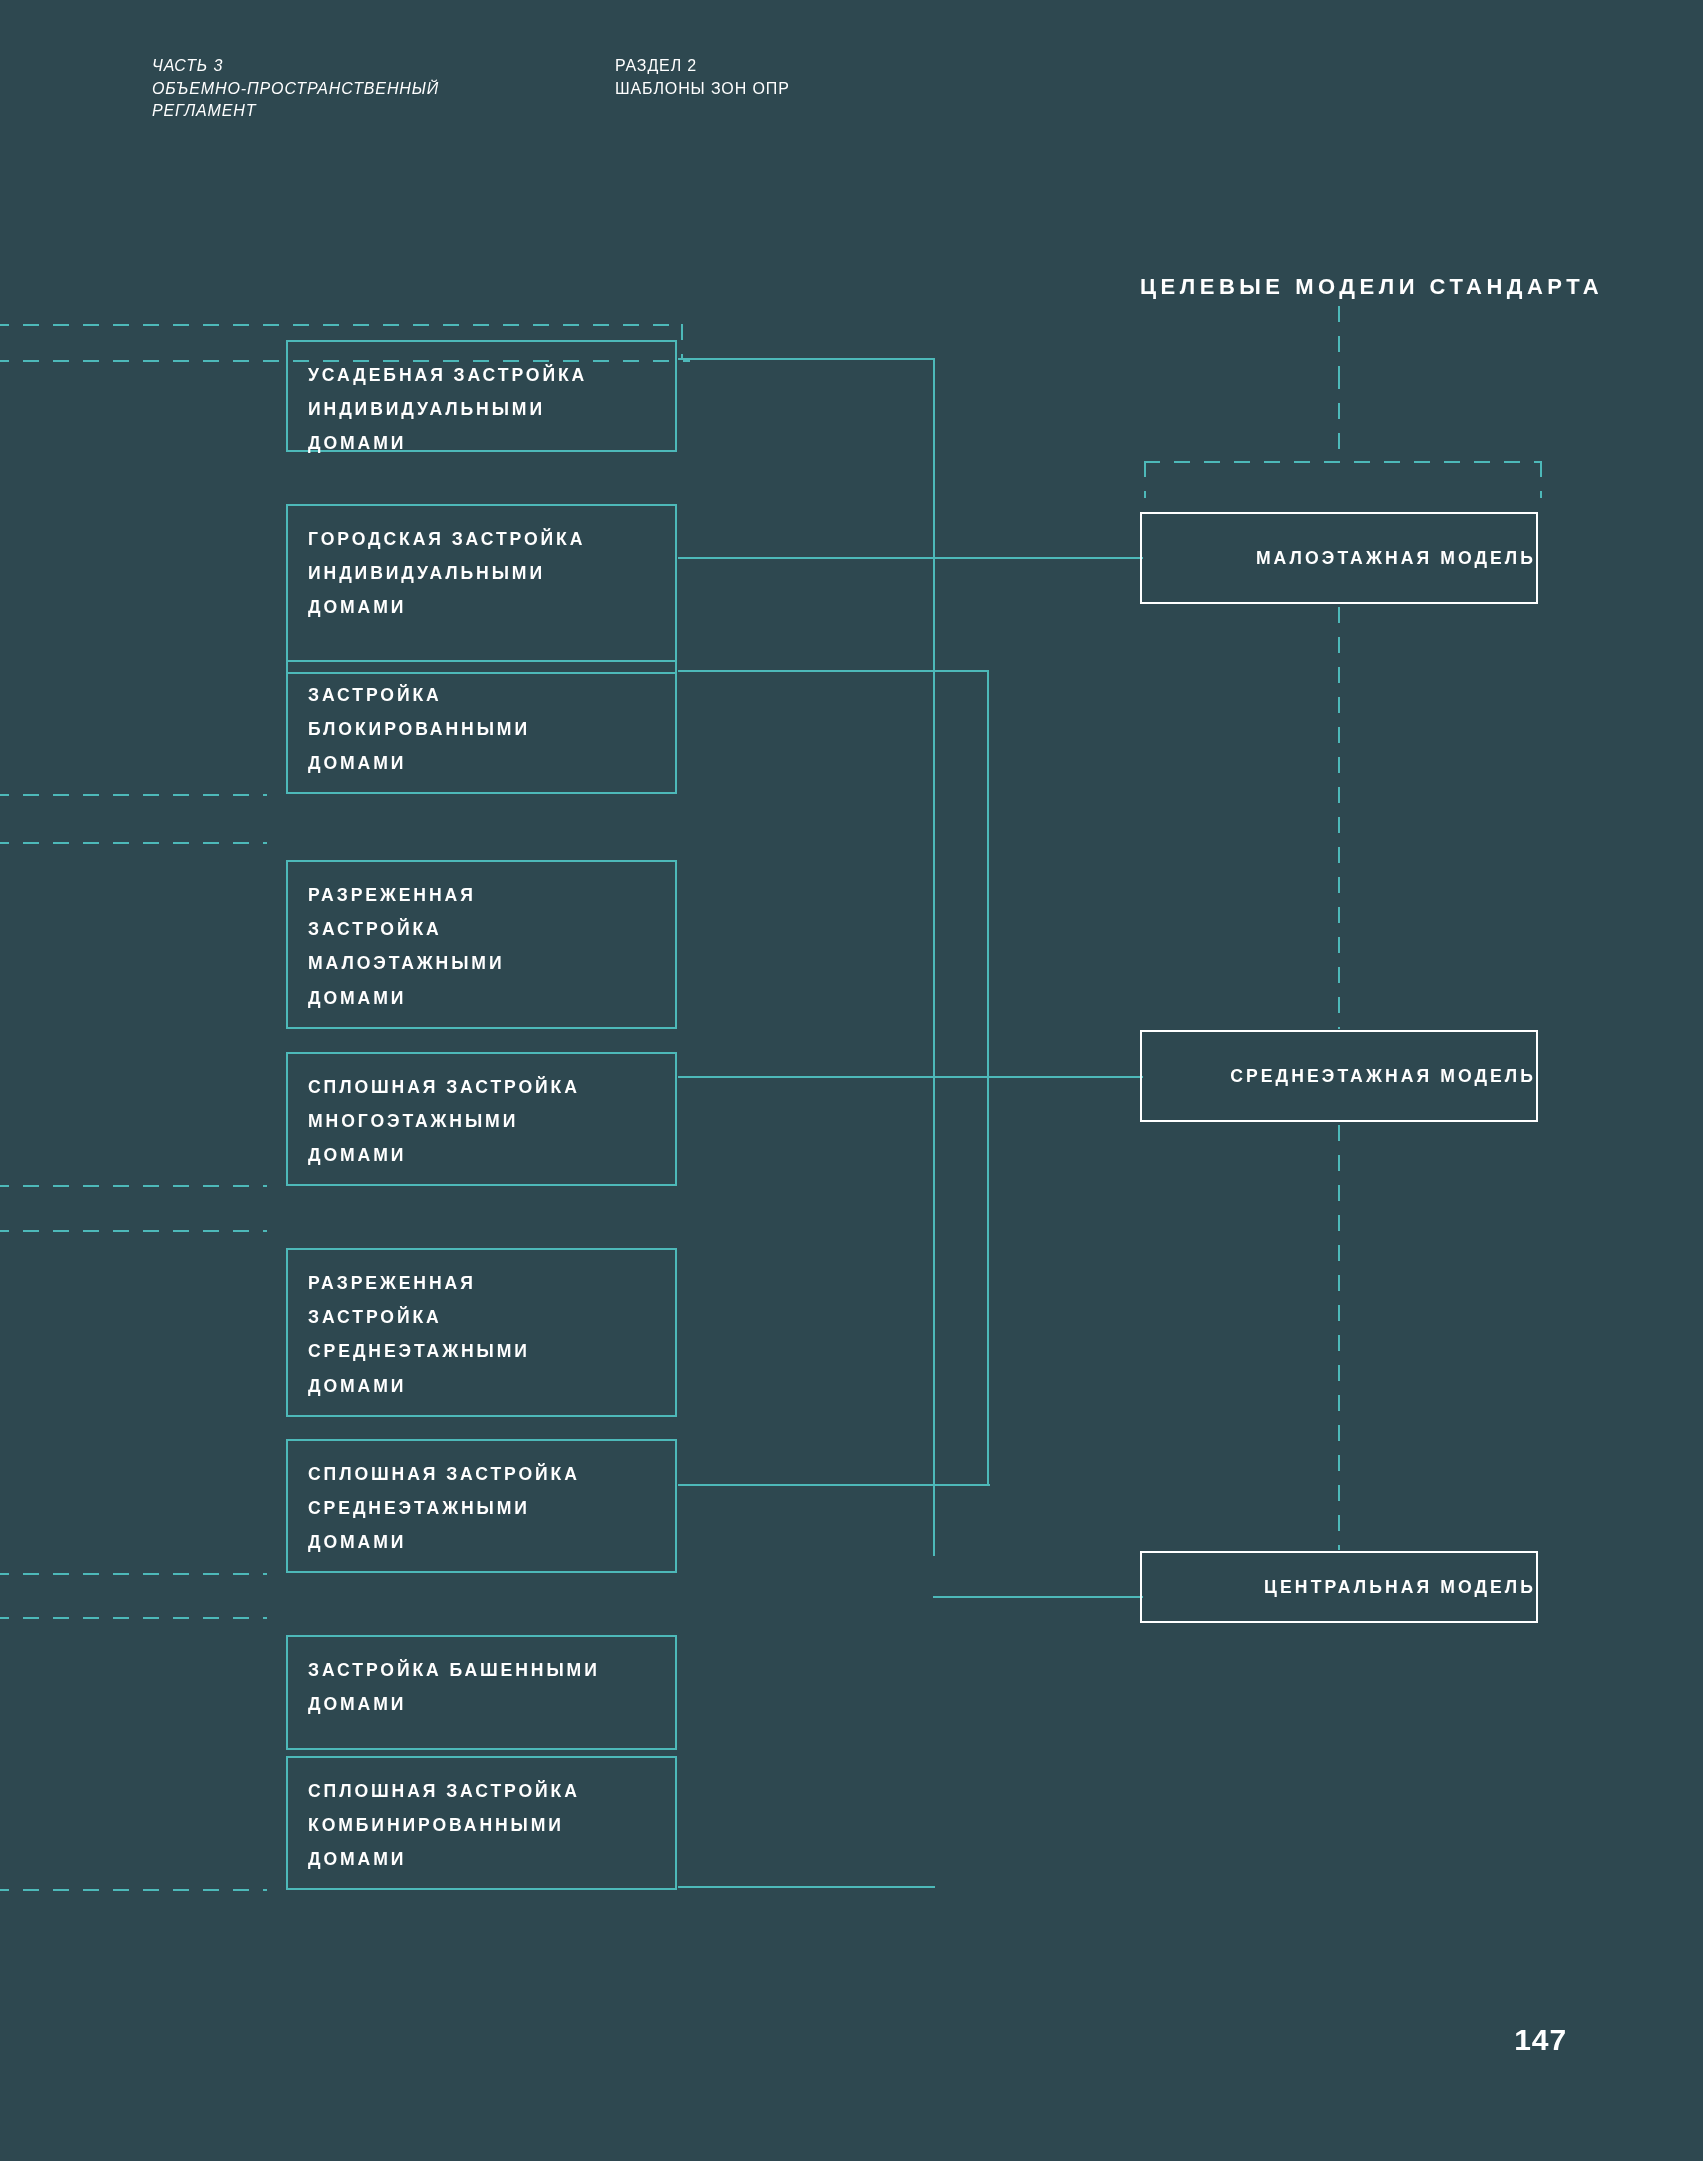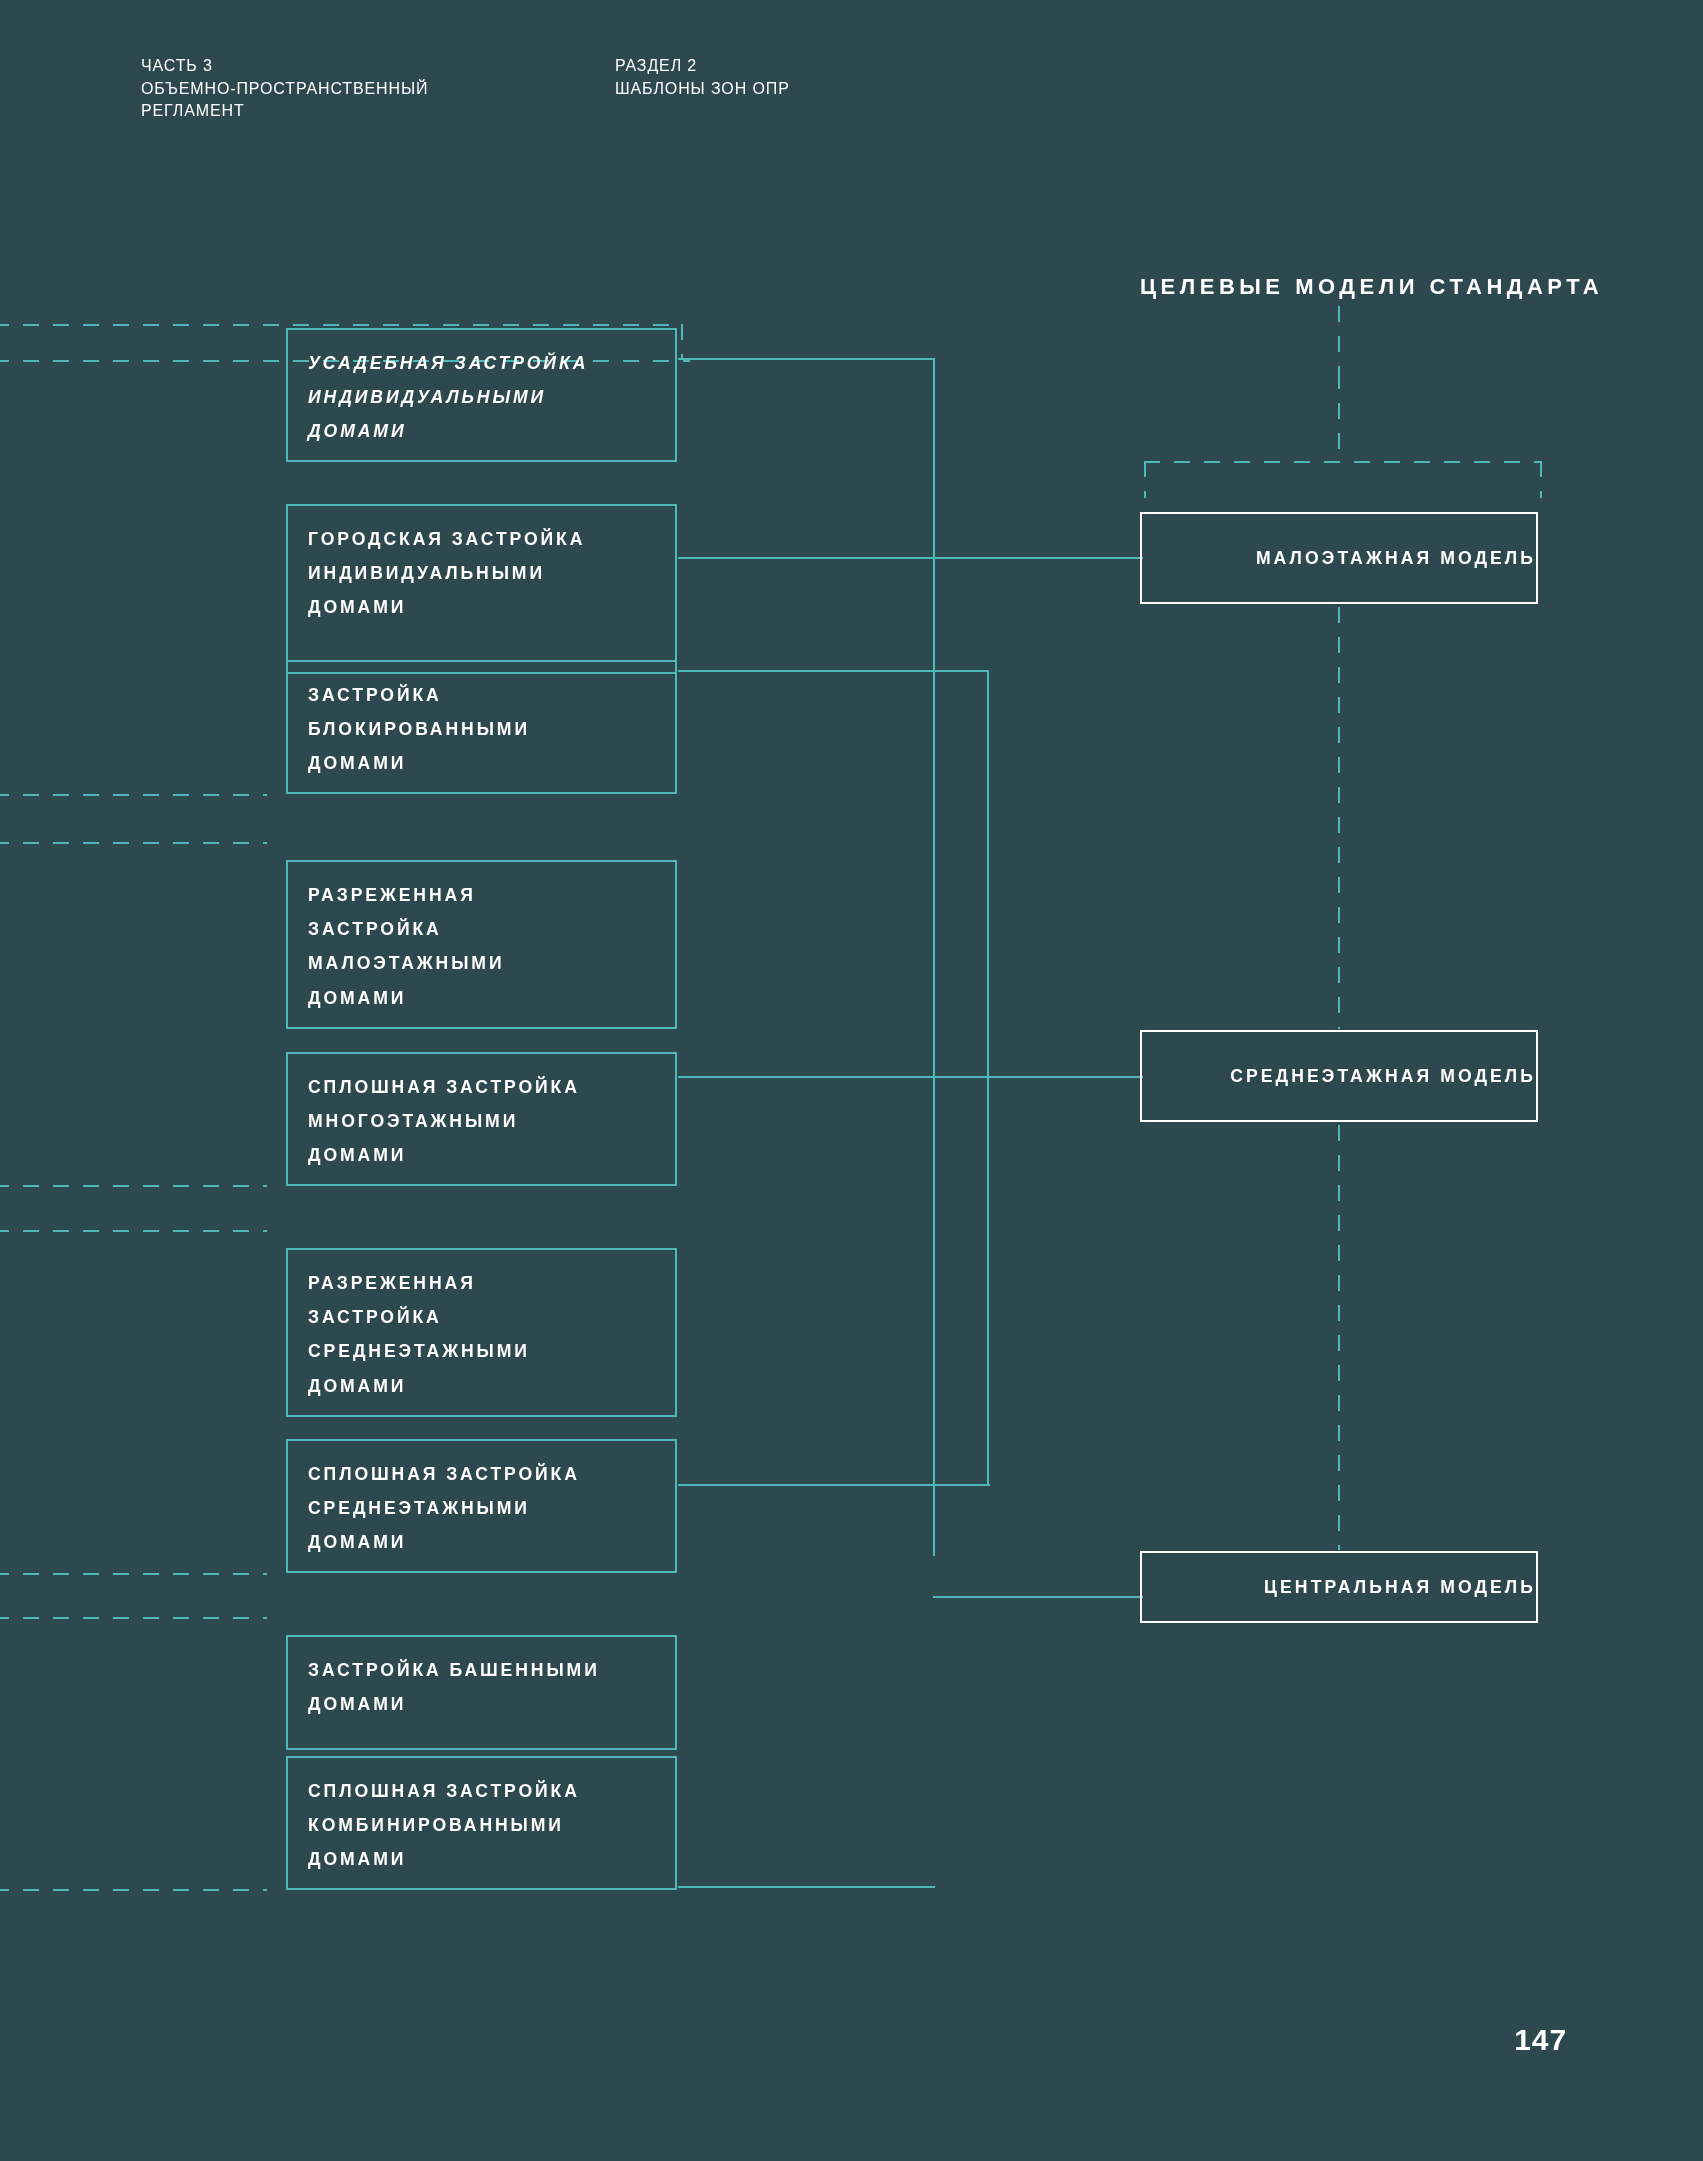--- a/index.html
+++ b/index.html
@@ -8,21 +8,21 @@
     width:1704px; height:2161px; position:relative; overflow:hidden;
     font-family:"Liberation Sans", sans-serif;
     -webkit-font-smoothing:antialiased;
   }
 
   
   .hdr {
     position:absolute; color:#ffffff; font-size:16px; line-height:1.42;
     letter-spacing:0.055em; font-weight:400; white-space:pre-line;
   }
-  #hdr-left  { left:141px; top:55px; }
+  #hdr-left  { left:152px; top:55px;font-style:italic; }
   #hdr-right { left:615px; top:55px; }
 
   
   #models-title {
     position:absolute; left:1140px; top:274px;
     color:#ffffff; font-size:22px; font-weight:700;
     letter-spacing:0.205em; white-space:nowrap;
   }
 
   
@@ -115,21 +115,21 @@
 <div class="ln-h" style="left:678px;  top:1076px; width:465px;"></div>
 
 <div class="ln-v" style="left:987px; top:670px;  height:816px;"></div>
 
 <div class="ln-h" style="left:678px;  top:1484px; width:312px;"></div>
 
 <div class="ln-h" style="left:678px;  top:1886px; width:257px;"></div>
 
 <div class="ln-h" style="left:933px; top:1596px; width:210px;"></div>
 
-<div class="zone-box" style="top:328px;  height:134px;font-style:italic;"><span>УСАДЕБНАЯ ЗАСТРОЙКА
+<div class="zone-box" style="top:340px;  height:112px;"><span>УСАДЕБНАЯ ЗАСТРОЙКА
 ИНДИВИДУАЛЬНЫМИ
 ДОМАМИ</span></div>
 <div class="zone-box" style="top:504px;  height:170px;"><span>ГОРОДСКАЯ ЗАСТРОЙКА
 ИНДИВИДУАЛЬНЫМИ
 ДОМАМИ</span></div>
 <div class="zone-box" style="top:660px;  height:134px;"><span>ЗАСТРОЙКА
 БЛОКИРОВАННЫМИ
 ДОМАМИ</span></div>
 <div class="zone-box" style="top:860px; height:169px;"><span>РАЗРЕЖЕННАЯ
 ЗАСТРОЙКА

